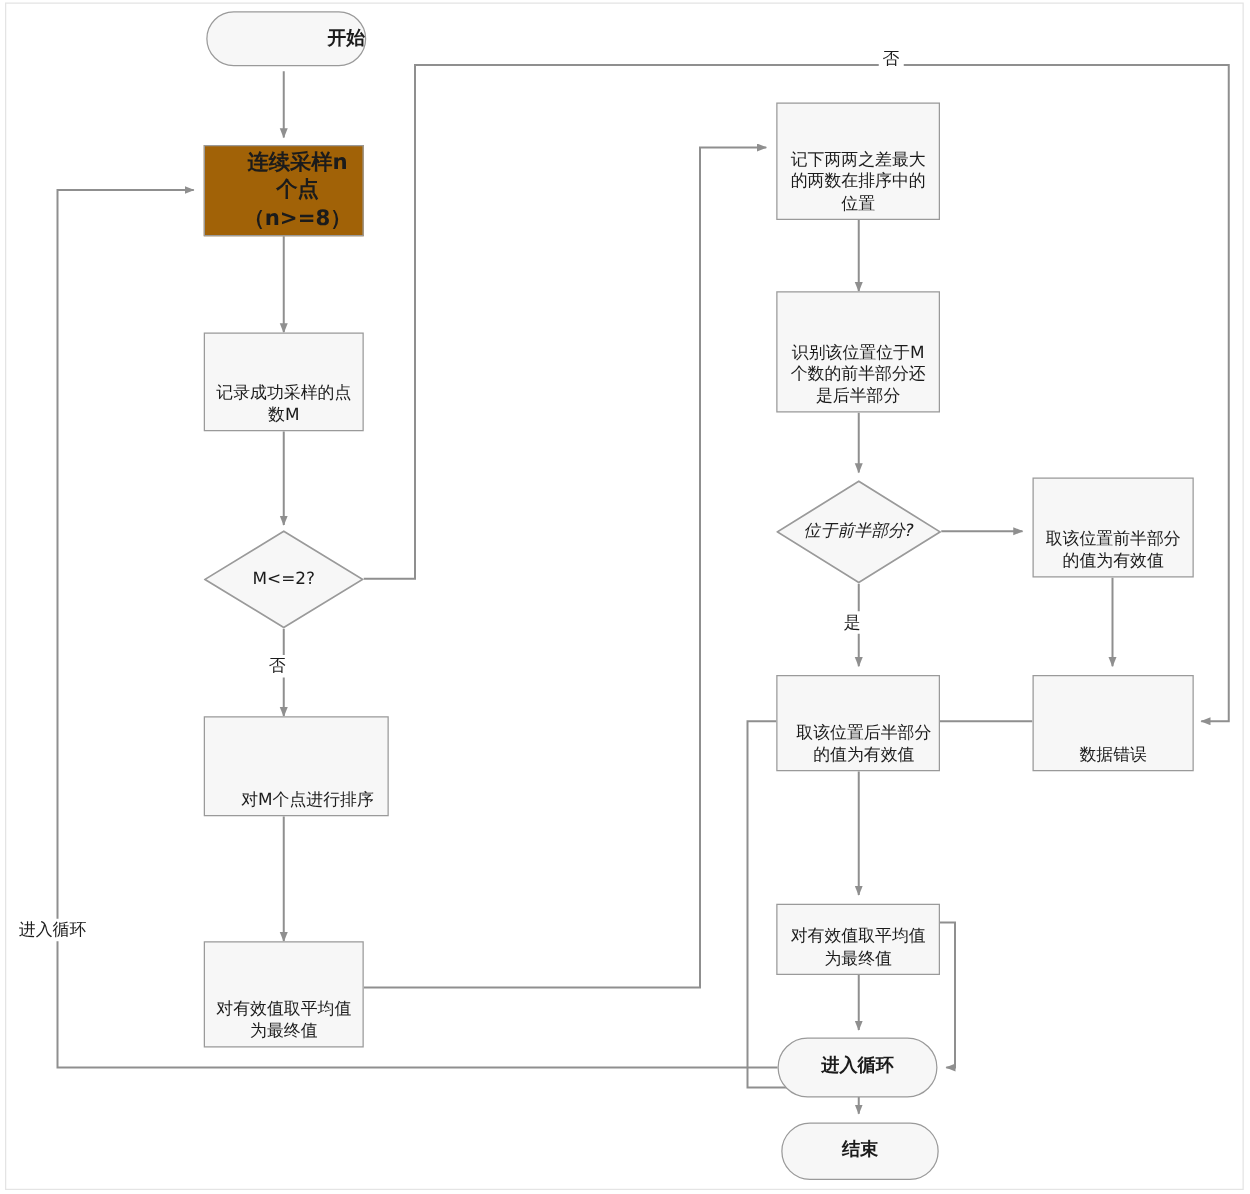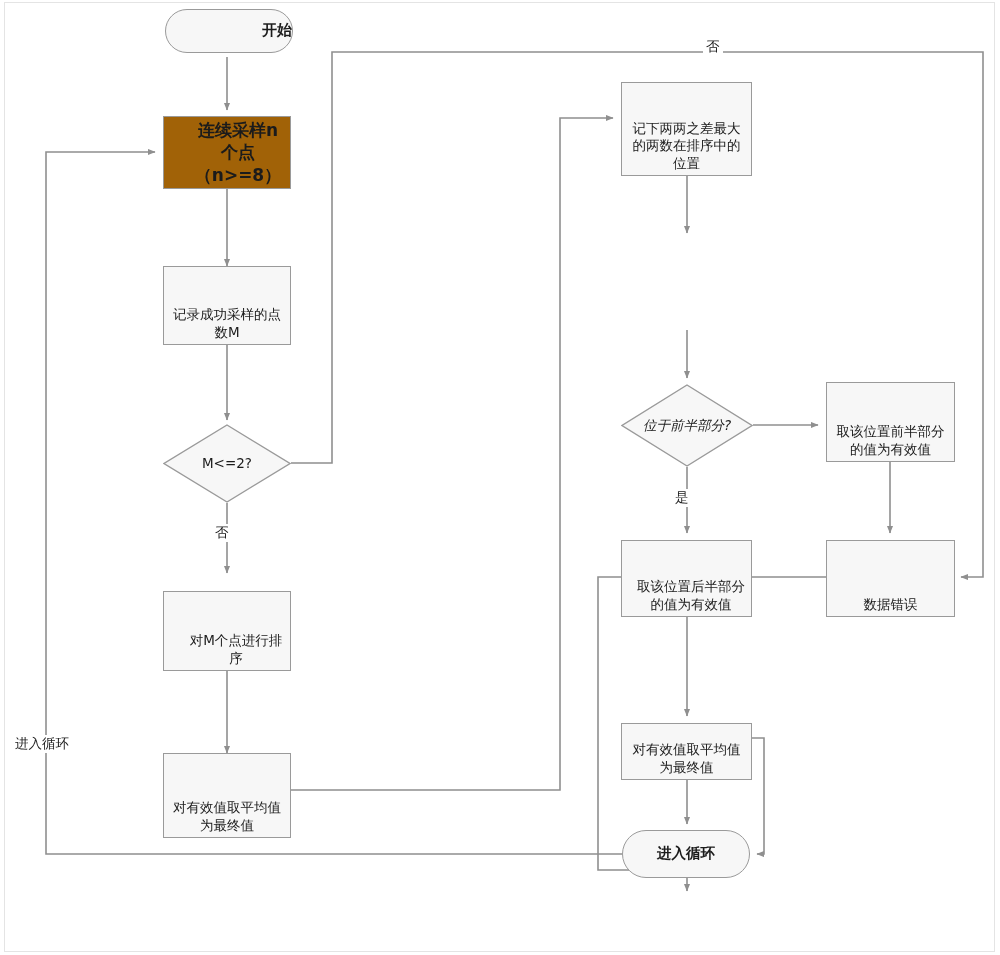--- a/index.html
+++ b/index.html
@@ -160,32 +160,35 @@
     <span>记录成功采样的点数M</span>
   </div>
 
   <div class="dec-wrap" style="left:163px; top:424px; width:128px; height:79px;">
     <svg class="dia" viewBox="0 0 128 79" preserveAspectRatio="none">
       <polygon points="64,1 127,39.5 64,78 1,39.5" fill="#f7f7f7" stroke="#9a9a9a" stroke-width="1.4"></polygon>
     </svg>
     <div class="dtext">M&lt;=2?</div>
   </div>
 
-  <div class="node proc" style="left:163px; top:591px; width:128px; height:80px;padding-left:24px;">
+  <div class="node proc" style="left:163px; top:573px; width:148px; height:80px;padding-left:24px;">
     <span>对M个点进行排序</span>
   </div>
 
   <div class="node proc" style="left:163px; top:753px; width:128px; height:85px;">
     <span>对有效值取平均值为最终值</span>
   </div>
 
   <div class="node proc" style="left:621px; top:82px; width:131px; height:94px;">
     <span>记下两两之差最大的两数在排序中的位置</span>
   </div>
 
+  <div class="node proc" style="left:621px; top:233px; width:131px; height:97px;">
+    <span>识别该位置位于M个数的前半部分还是后半部分</span>
+  </div>
 
   <div class="dec-wrap" style="left:621px; top:384px; width:132px; height:83px;font-style:italic;">
     <svg class="dia" viewBox="0 0 132 83" preserveAspectRatio="none">
       <polygon points="66,1 131,41.5 66,82 1,41.5" fill="#f7f7f7" stroke="#9a9a9a" stroke-width="1.4"></polygon>
     </svg>
     <div class="dtext">位于前半部分?</div>
   </div>
 
   <div class="node proc" style="left:826px; top:382px; width:129px; height:80px;">
     <span>取该位置前半部分的值为有效值</span>
@@ -200,20 +203,23 @@
   </div>
 
   <div class="node proc" style="left:621px; top:723px; width:131px; height:57px;">
     <span>对有效值取平均值为最终值</span>
   </div>
 
   <div class="node term small" style="left:622px; top:830px; width:128px; height:48px;">
     <span>进入循环</span>
   </div>
 
+  <div class="node term small" style="left:625px; top:898px; width:126px; height:46px;">
+    <span>结束</span>
+  </div>
 
   <div class="edge-label" style="left:703px; top:38px;">否</div>
 
   <div class="edge-label" style="left:212px; top:524px;">否</div>
 
   <div class="edge-label" style="left:672px; top:489px;">是</div>
 
   <div class="edge-label" style="left:12px; top:735px;">进入循环</div>
 
 </div>

